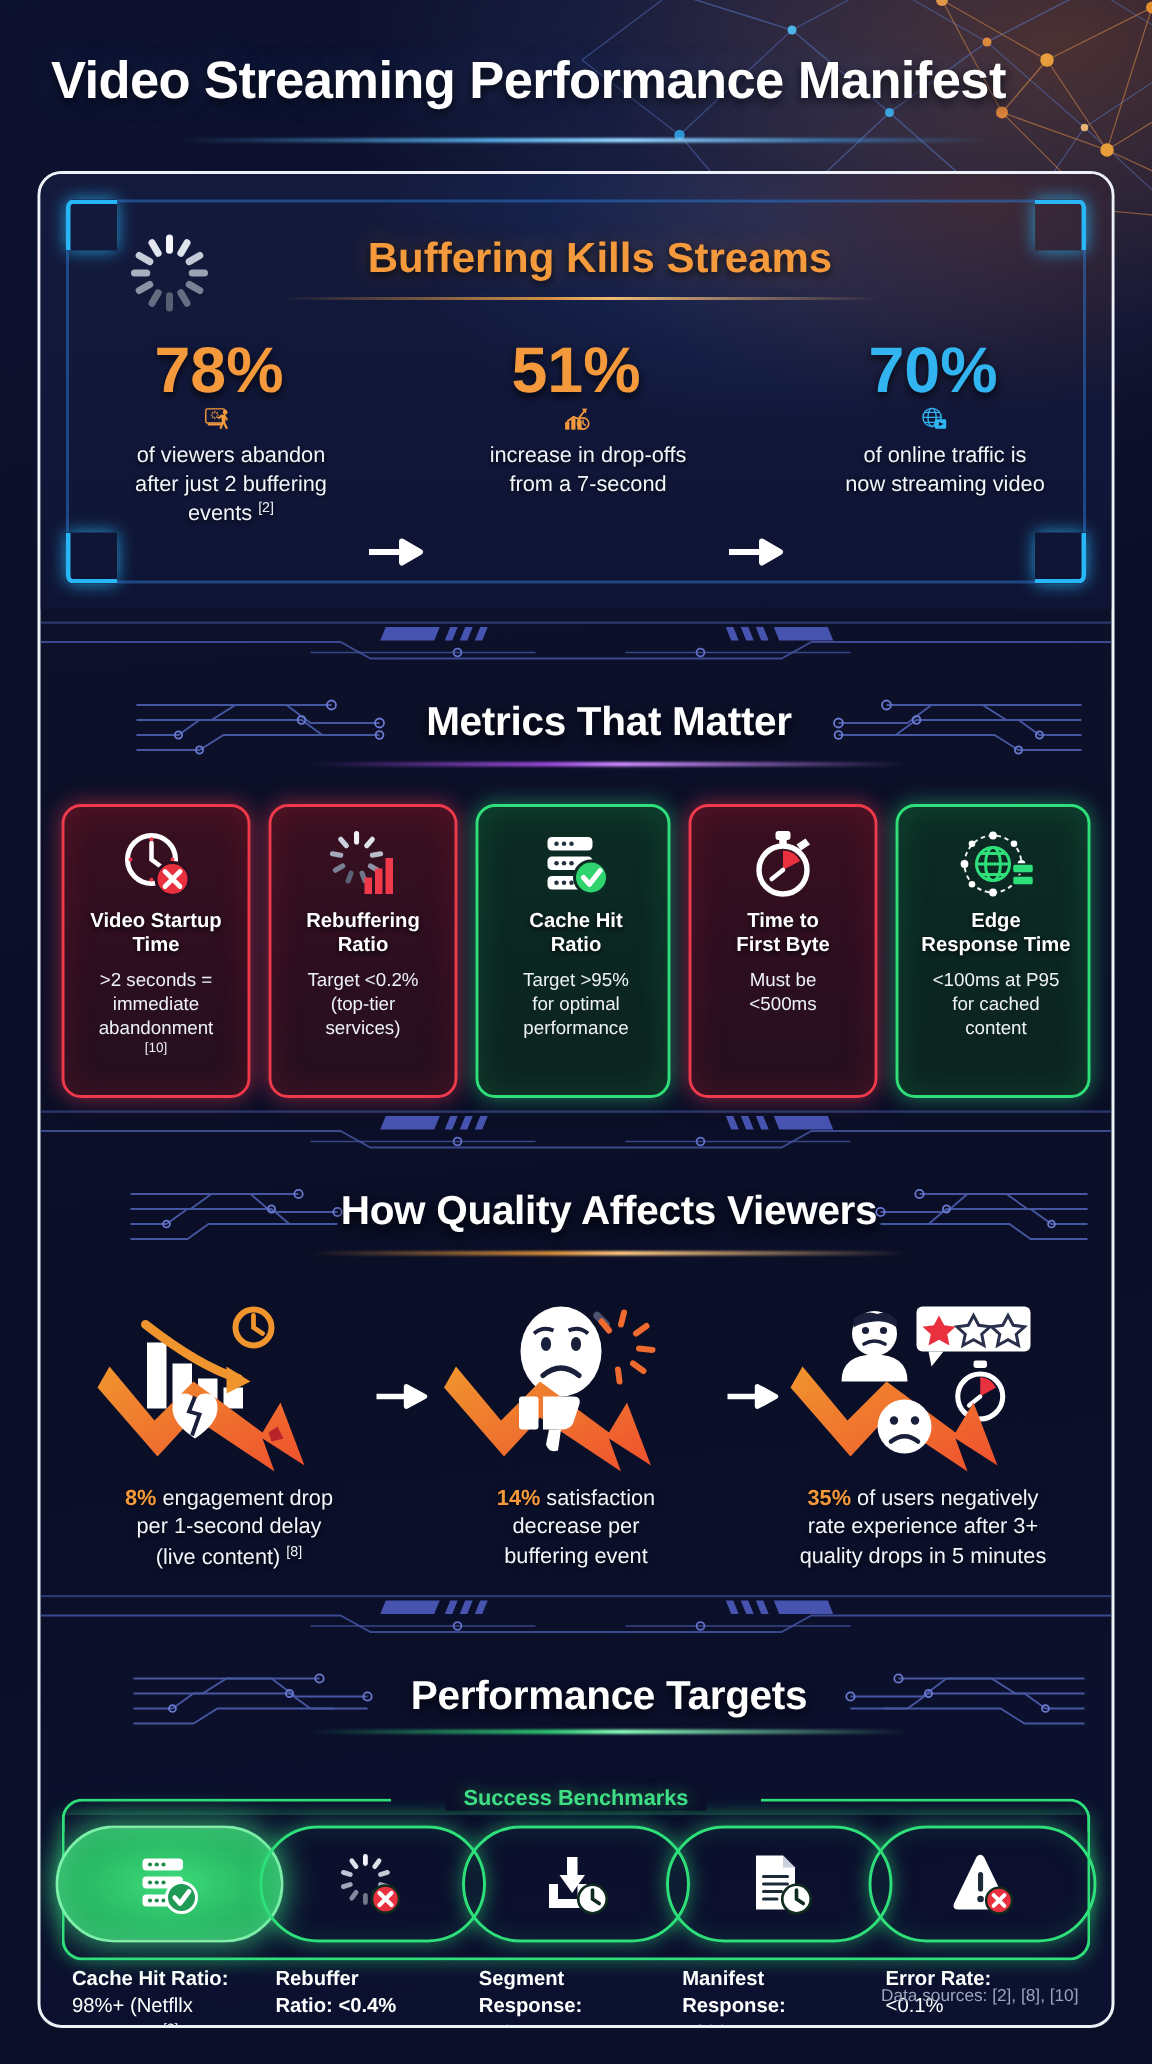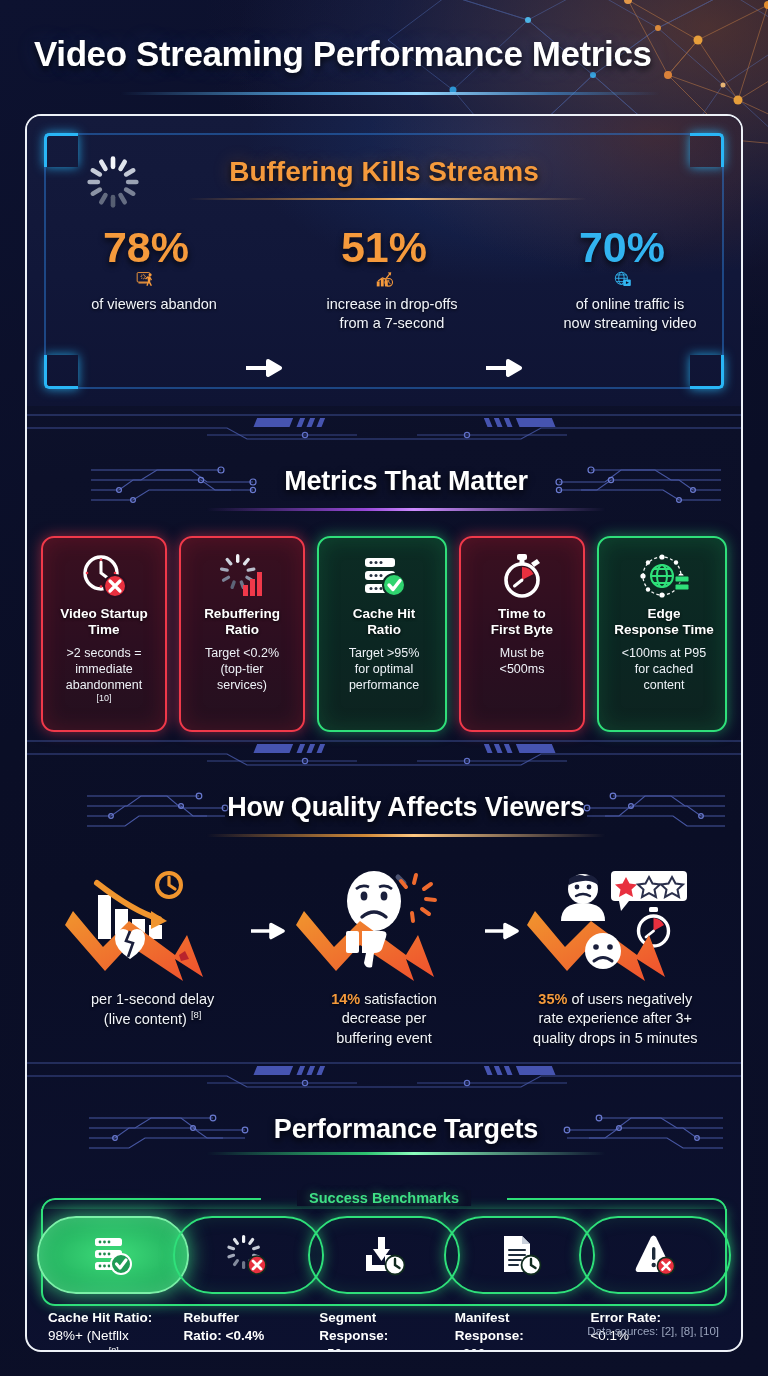--- a/index.html
+++ b/index.html
@@ -61,21 +61,21 @@
   .brk {
     position:absolute; width:34px; height:34px;
     border:3px solid #29b6f6; box-shadow:0 0 11px rgba(41,182,246,.85);
   }
   .brk.tl { left:17px; top:17px; border-right:none; border-bottom:none; border-radius:5px 0 0 0; }
   .brk.tr { right:17px; top:17px; border-left:none; border-bottom:none; border-radius:0 5px 0 0; }
   .brk.bl { left:17px; bottom:17px; border-right:none; border-top:none; border-radius:0 0 0 5px; }
   .brk.br { right:17px; bottom:17px; border-left:none; border-top:none; border-radius:0 0 5px 0; }
   .brk-line { position:absolute; background:rgba(41,120,210,.5); }
   .sec1-title {
-    position:absolute; top:40px; left:0; width:100%; text-align:center;
+    position:absolute; top:40px; left:16px; width:100%; text-align:center;
     font-size:28px; font-weight:bold; color:#f59a3c;
     text-shadow:0 2px 6px rgba(0,0,0,.8), 0 0 18px rgba(245,150,50,.3);
   }
   .sec1-rule {
     position:absolute; top:82px; left:160px; width:400px; height:2px;
     background:linear-gradient(90deg,rgba(245,150,50,0),rgba(245,165,70,.85) 45%,rgba(255,195,120,.95) 55%,rgba(245,150,50,0));
     filter:blur(.5px);
   }
   .spinner-hdr { position:absolute; left:58px; top:38px; }
 
@@ -226,21 +226,21 @@
       <circle cx="360" cy="120" r="4.5" fill="#f5a93c"></circle>
         <circle cx="425" cy="80" r="4" fill="#f0962e"></circle>
       <circle cx="300" cy="170" r="3.5" fill="#e88a3a"></circle>
         <circle cx="410" cy="165" r="3" fill="#f0a04a"></circle>
       <circle cx="345" cy="105" r="2.5" fill="#f5c07a"></circle>
         <circle cx="280" cy="48" r="3" fill="#e8923c"></circle>
     </g>
   </svg>
 
   <div class="hdr">
-    <h1>Video Streaming Performance Metrics</h1>
+    <h1>Video Streaming Performance Manifest</h1>
     <div class="hdr-rule"></div>
   </div>
 
   <div class="card">
 
     <div class="sec1">
       <div class="sec1-bg"></div>
       <div class="brk tl"></div>
       <div class="brk tr"></div>
       <div class="brk bl"></div>
@@ -290,20 +290,22 @@
                 <rect x="21" y="9" width="2.4" height="5" rx="1.2" transform="rotate(315 22.2 18)"></rect>
               </g>
               <g fill="#f59a3c">
                 <circle cx="44" cy="12" r="5"></circle>
                 <path d="M44 18 L50 27 L47 30 L44 25 L44 34 L50 46 L46 48 L40 37 L36 48 L32 46 L37 33 L36 22 L31 27 L28 24 L36 17 Z"></path>
               </g>
             </svg>
           </div>
           <div class="stat-cap">
             <div>of viewers abandon</div>
+            <div>after just 2 buffering</div>
+            <div><span>events</span> <sup>[2]</sup></div>
           </div>
         </div>
 
         <svg class="arrow-w" style="left:217px;" viewBox="0 0 42 24">
           <path d="M2 12 L28 12 M24 5 L36 12 L24 19 Z" stroke="#fff" stroke-width="4" fill="#fff" stroke-linejoin="round"></path>
         </svg>
 
         <div class="stat">
           <div class="stat-row">
             <span class="stat-num o">51%</span>
@@ -639,20 +641,21 @@
             <path d="M88 48 L104 58 L88 66 Z" fill="#f0952e"></path>
             <circle cx="106" cy="22" r="12" fill="none" stroke="#f0952e" stroke-width="4"></circle>
             <path d="M106 14 L106 22 L112 26" stroke="#f0952e" stroke-width="3.2" fill="none" stroke-linecap="round"></path>
             <path d="M2 62 L42 108 L66 82 L120 118 L112 96 L140 114 L124 72 L112 92 L66 58 L40 84 L10 48 Z" fill="url(#gA)"></path>
             <path d="M52 76 Q52 66 60 66 Q66 66 67 72 Q68 66 74 66 Q82 66 82 76 Q82 86 67 96 Q52 86 52 76 Z" fill="#fff"></path>
             <path d="M67 68 L63 78 L70 80 L65 94" stroke="#1a1f3c" stroke-width="2.6" fill="none"></path>
             <path d="M116 92 L122 88 L126 96 L118 98 Z" fill="#b8232c"></path>
           </svg>
         </div>
         <div class="impact-cap">
+          <div><b>8%</b><span> engagement drop</span></div>
           <div>per 1-second delay</div>
           <div><span>(live content)</span> <sup>[8]</sup></div>
         </div>
       </div>
 
       <svg class="imp-arrow" style="left:222px;" viewBox="0 0 40 22">
         <path d="M2 11 L26 11 M22 4.5 L34 11 L22 17.5 Z" stroke="#fff" stroke-width="3.6" fill="#fff" stroke-linejoin="round"></path>
       </svg>
 
       <div class="impact">

